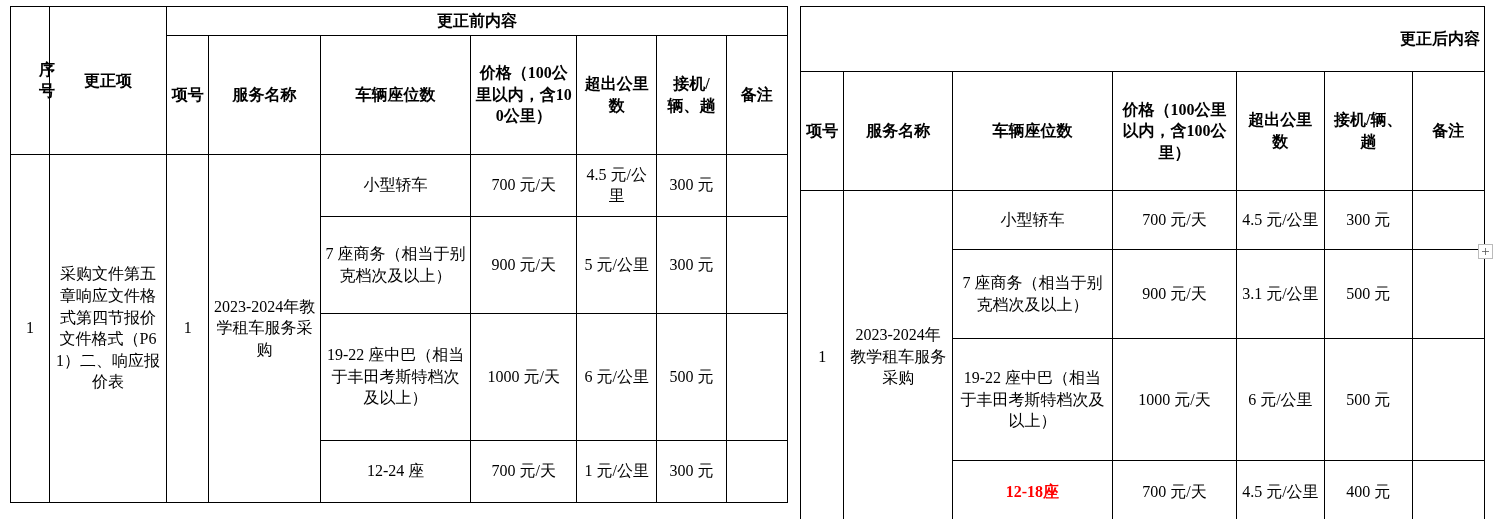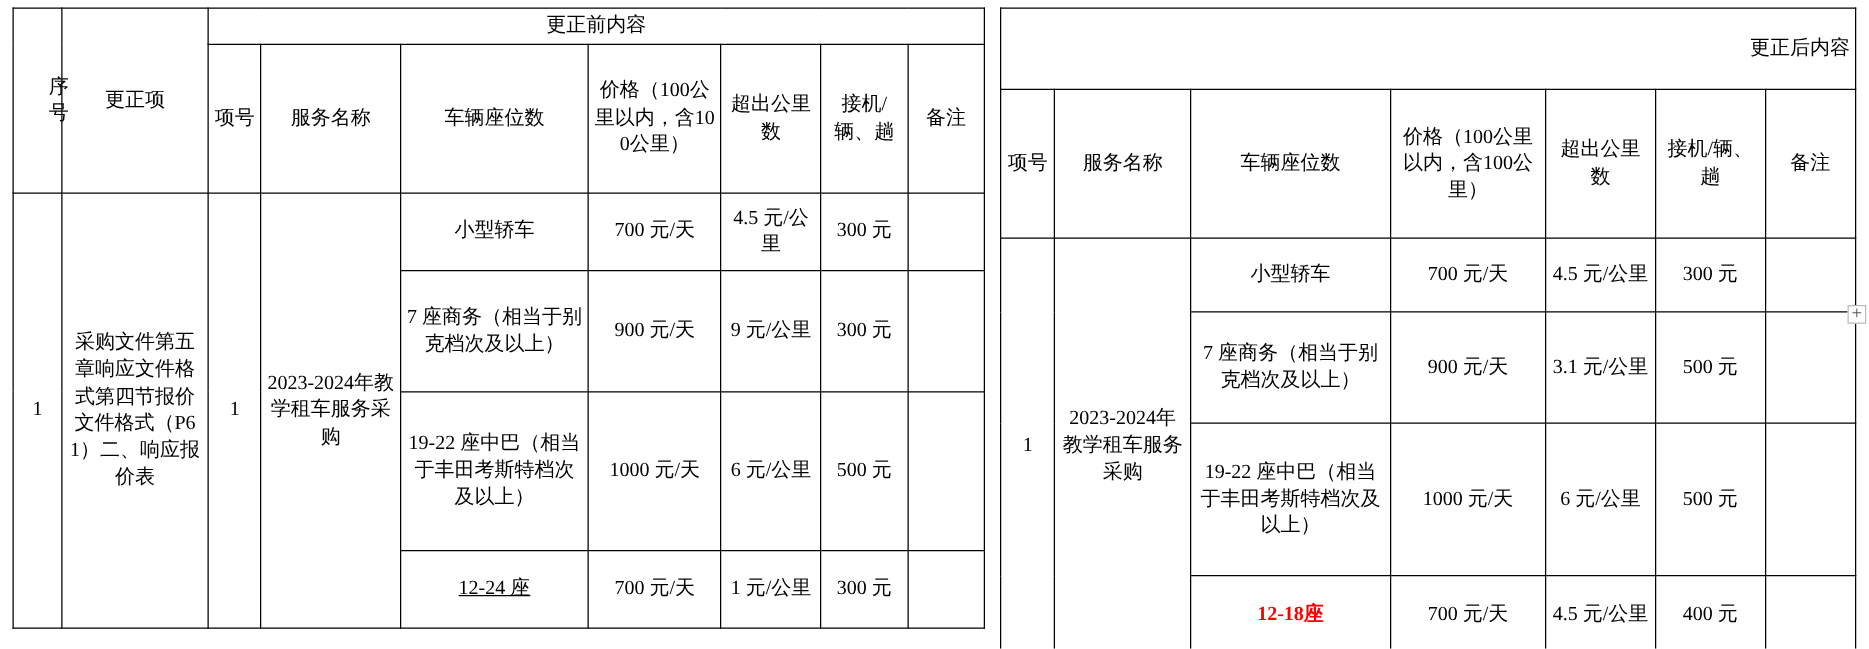--- a/index.html
+++ b/index.html
@@ -25,21 +25,21 @@
   .tbl td {
     border: 1px solid #000000;
     text-align: center;
     vertical-align: middle;
     font-size: 16px;
     line-height: 1.35;
     padding: 3px 4px;
     word-break: break-all;
   }
   .hdr {
-    font-weight: normal;
+    font-weight: bold;
     margin-left: 22px;
   }
   .red {
     color: #ff0000;
     font-weight: bold;
   }
   
   #left-table {
     position: absolute;
     left: 10px;
@@ -107,33 +107,33 @@
         <td rowspan="4">2023-2024年教学租车服务采购</td>
         <td style="height:55px;">小型轿车</td>
         <td>700 元/天</td>
         <td>4.5 元/公里</td>
         <td>300 元</td>
         <td></td>
       </tr>
       <tr>
         <td style="height:90px;">7 座商务（相当于别克档次及以上）</td>
         <td>900 元/天</td>
-        <td>9 元/公里</td>
+        <td>5 元/公里</td>
         <td>300 元</td>
         <td></td>
       </tr>
       <tr>
         <td style="height:120px;">19-22 座中巴（相当于丰田考斯特档次及以上）</td>
         <td>1000 元/天</td>
         <td>6 元/公里</td>
         <td>500 元</td>
         <td></td>
       </tr>
       <tr>
-        <td style="height:55px;text-decoration:underline;">12-24 座</td>
+        <td style="height:55px;">12-24 座</td>
         <td>700 元/天</td>
         <td>1 元/公里</td>
         <td>300 元</td>
         <td></td>
       </tr>
     </tbody>
   </table>
 
   <table class="tbl" id="right-table">
     <colgroup>

